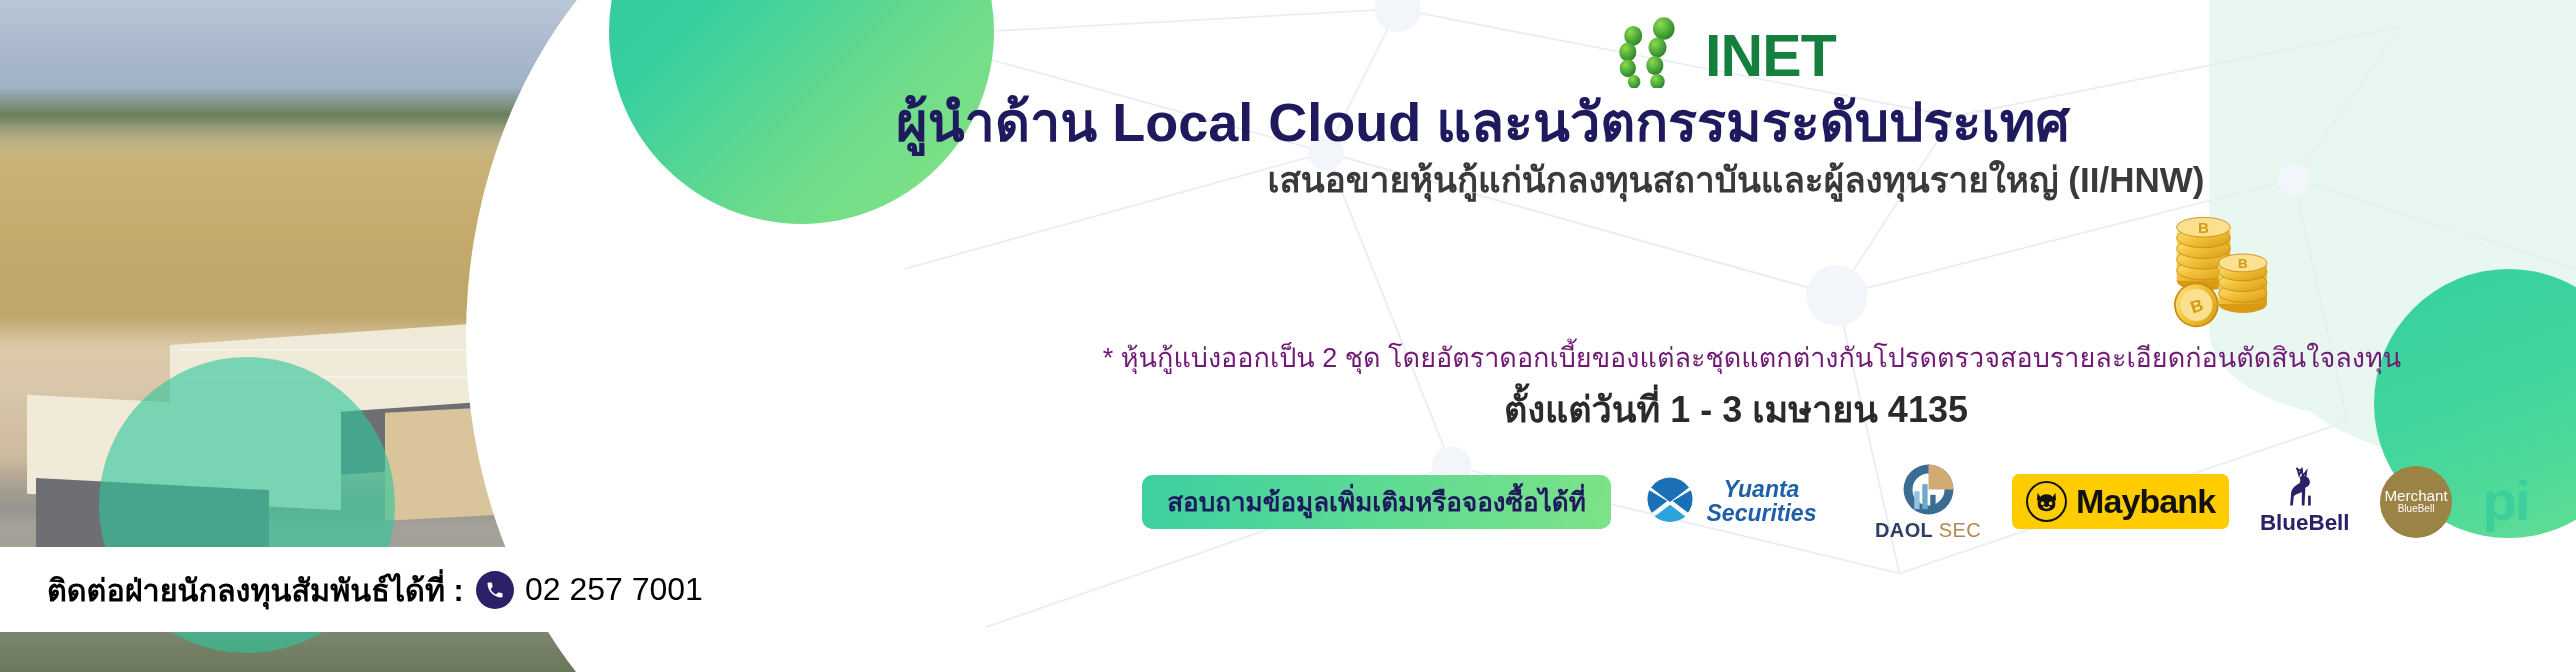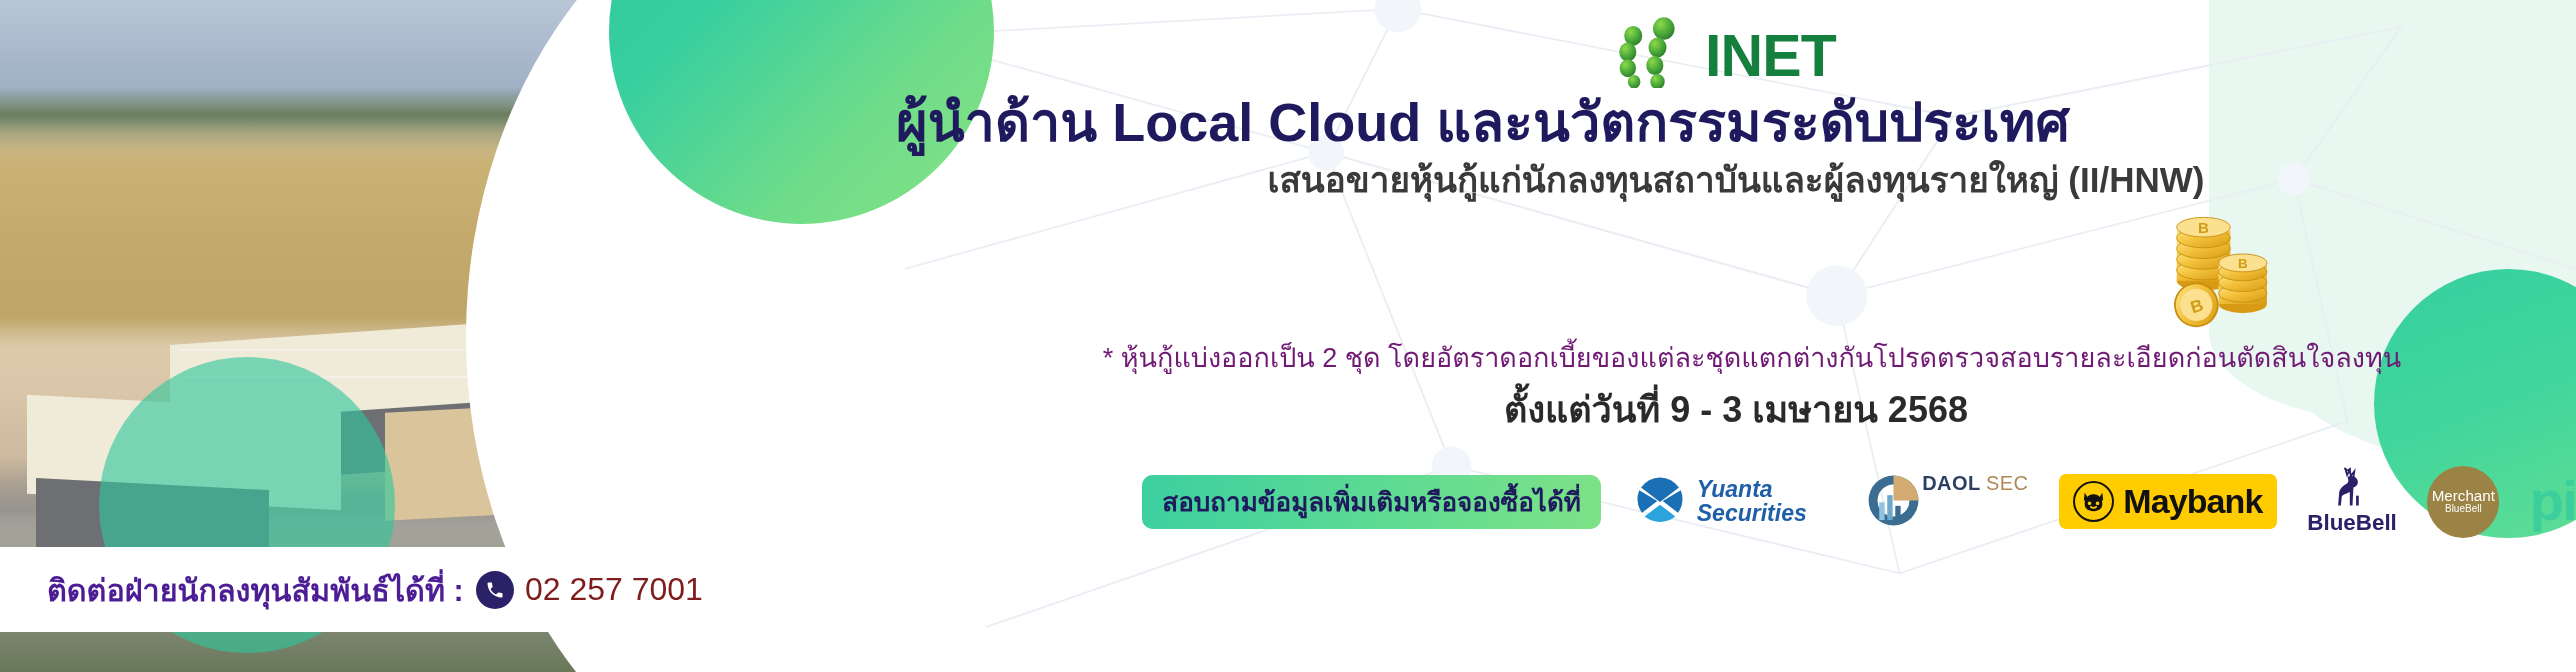--- a/index.html
+++ b/index.html
@@ -171,21 +171,21 @@
   }
   .cta {
     width:469px; height:54px;
     background:linear-gradient(100deg,#3ccfa0 0%,#5fdb92 55%,#7ee287 100%);
     border-radius:10.8px;
     display:flex; align-items:center; justify-content:center;
     color:#1f1a5e; font-size:26px; font-weight:bold;
     white-space:nowrap; cursor:pointer;
   }
   .partners { display:flex; align-items:center; gap:30.5px; margin-left:30.5px; }
-  .partner { display:flex; align-items:center; height:77px; }
+  .partner { display:flex; align-items:center; height:77px;text-align:center; }
 
   
   .yuanta-mark { width:56px; height:56px; position:relative; margin-right:9px; }
   .yuanta-text { font-size:23px; font-weight:bold; font-style:italic; color:#1f5fa8; line-height:1.02; }
   .yuanta-text span { display:block; }
   
   .daol { text-align:center; }
   .daol-mark { width:57px; height:57px; position:relative; margin:0 auto 1.8px; }
   .daol-text { font-size:20px; font-weight:bold; color:#2d3f63; letter-spacing:0.4px; white-space:nowrap; }
   .daol-text i { font-style:normal; color:#b08a55; font-weight:normal; }
@@ -215,28 +215,28 @@
   .contact {
     position:absolute; left:0; top:547px;
     width:883px; height:85px;
     background:#ffffff;
     border-top-right-radius:41px;
     border-bottom-right-radius:41px;
     display:flex; align-items:center;
     padding-left:47px;
     z-index:20;
   }
-  .contact-label { font-size:30.5px; font-weight:bold; color:#4c1d95; white-space:nowrap; }
+  .contact-label { font-size:30.5px; font-weight:bold; color:#000000; white-space:nowrap; }
   .phone-icon {
     width:38px; height:38px; border-radius:50%;
     background:#2b2168; margin:0 10.8px 0 12.5px;
     display:flex; align-items:center; justify-content:center; flex:0 0 auto;
   }
   .phone-icon svg { width:20px; height:20px; }
-  .contact-number { font-size:32px; font-weight:normal; color:#7f1d1d; white-space:nowrap; }
+  .contact-number { font-size:32px; font-weight:normal; color:#000000; white-space:nowrap; }
 </style>
 </head>
 <body>
 
 <div id="banner">
 
   <div class="mint-band"></div>
   <div class="mint-band2"></div>
 
   <svg class="net" viewBox="0 0 2875 750" preserveAspectRatio="none">
@@ -348,21 +348,21 @@
 
         <g transform="rotate(-18 36 113)">
           <ellipse cx="36" cy="113" rx="24" ry="24" fill="url(#gcoin)" stroke="#c98d0d" stroke-width="2"></ellipse>
           <ellipse cx="36" cy="113" rx="18" ry="18" fill="#fbe08f"></ellipse>
           <text x="36" y="121" font-size="19" font-weight="bold" fill="#d29b14" text-anchor="middle" font-family="Liberation Sans, sans-serif">B</text>
         </g>
       </g>
     </svg>
 
     <div class="disclaimer">* หุ้นกู้แบ่งออกเป็น 2 ชุด โดยอัตราดอกเบี้ยของแต่ละชุดแตกต่างกันโปรดตรวจสอบรายละเอียดก่อนตัดสินใจลงทุน</div>
-    <div class="datetext">ตั้งแต่วันที่ 9 - 3 เมษายน 2568</div>
+    <div class="datetext">ตั้งแต่วันที่ 1 - 3 เมษายน 4135</div>
 
     <div class="bottom-row">
 
       <div class="cta">สอบถามข้อมูลเพิ่มเติมหรือจองซื้อได้ที่</div>
 
       <div class="partners">
 
         <div class="partner">
           <svg class="yuanta-mark" viewBox="0 0 62 62">
             <g fill="#1b6fb5">
@@ -373,21 +373,21 @@
               <path d="M10 15 a27 27 0 0 1 21 -11 l0 27 z"></path>
             </g>
           </svg>
           <div class="yuanta-text">
             <span>Yuanta</span>
             <span>Securities</span>
           </div>
         </div>
 
         <div class="partner daol">
-          <div style="display:flex;flex-direction:row;align-items:flex-start;margin-left:28px;">
+          <div style="display:flex;flex-direction:column;align-items:flex-end;margin-left:28px;">
             <svg class="daol-mark" viewBox="0 0 64 64">
               <path d="M32 4 a28 28 0 1 0 0 56 a28 28 0 0 0 0 -56 z M32 14 a18 18 0 1 1 0 36 a18 18 0 0 1 0 -36 z" fill="#3a6d91"></path>
               <path d="M32 4 a28 28 0 0 1 28 28 l-28 0 z" fill="#d2aa72"></path>
               <rect x="16" y="34" width="6" height="20" fill="#93c3e0"></rect>
               <rect x="25" y="26" width="6" height="28" fill="#6ea7cc"></rect>
               <rect x="34" y="38" width="6" height="16" fill="#3a6d91"></rect>
             </svg>
             <div class="daol-text">
               <span>DAOL</span>
               <i>SEC</i>

